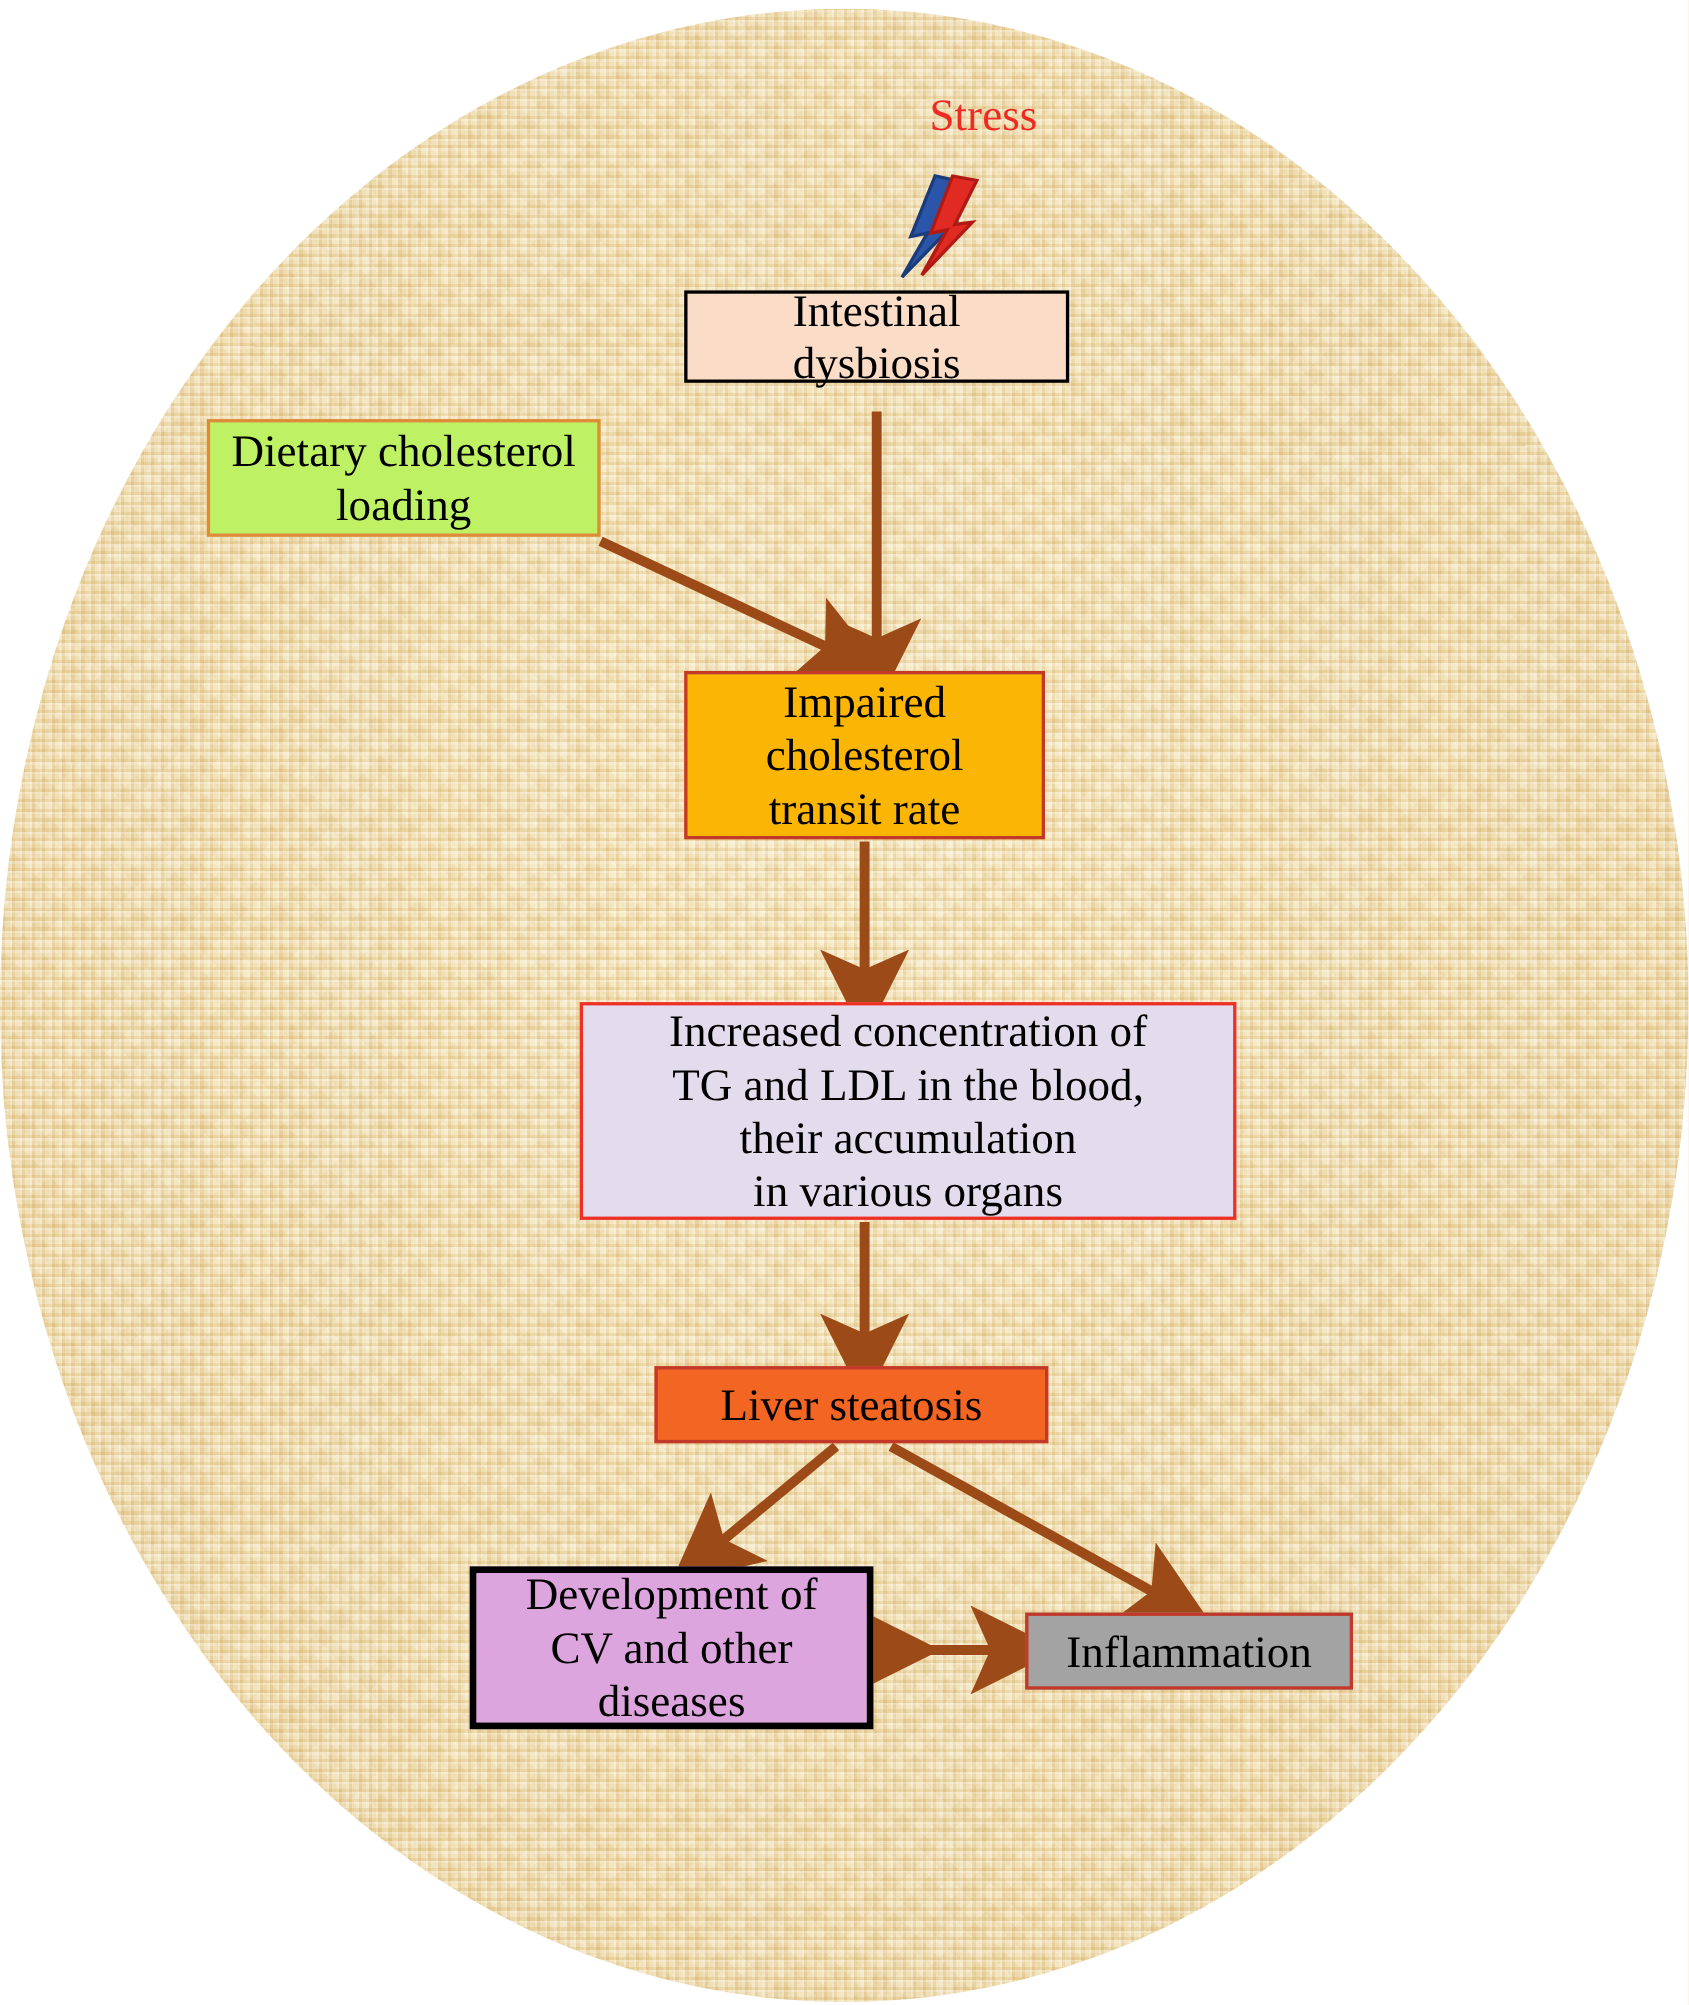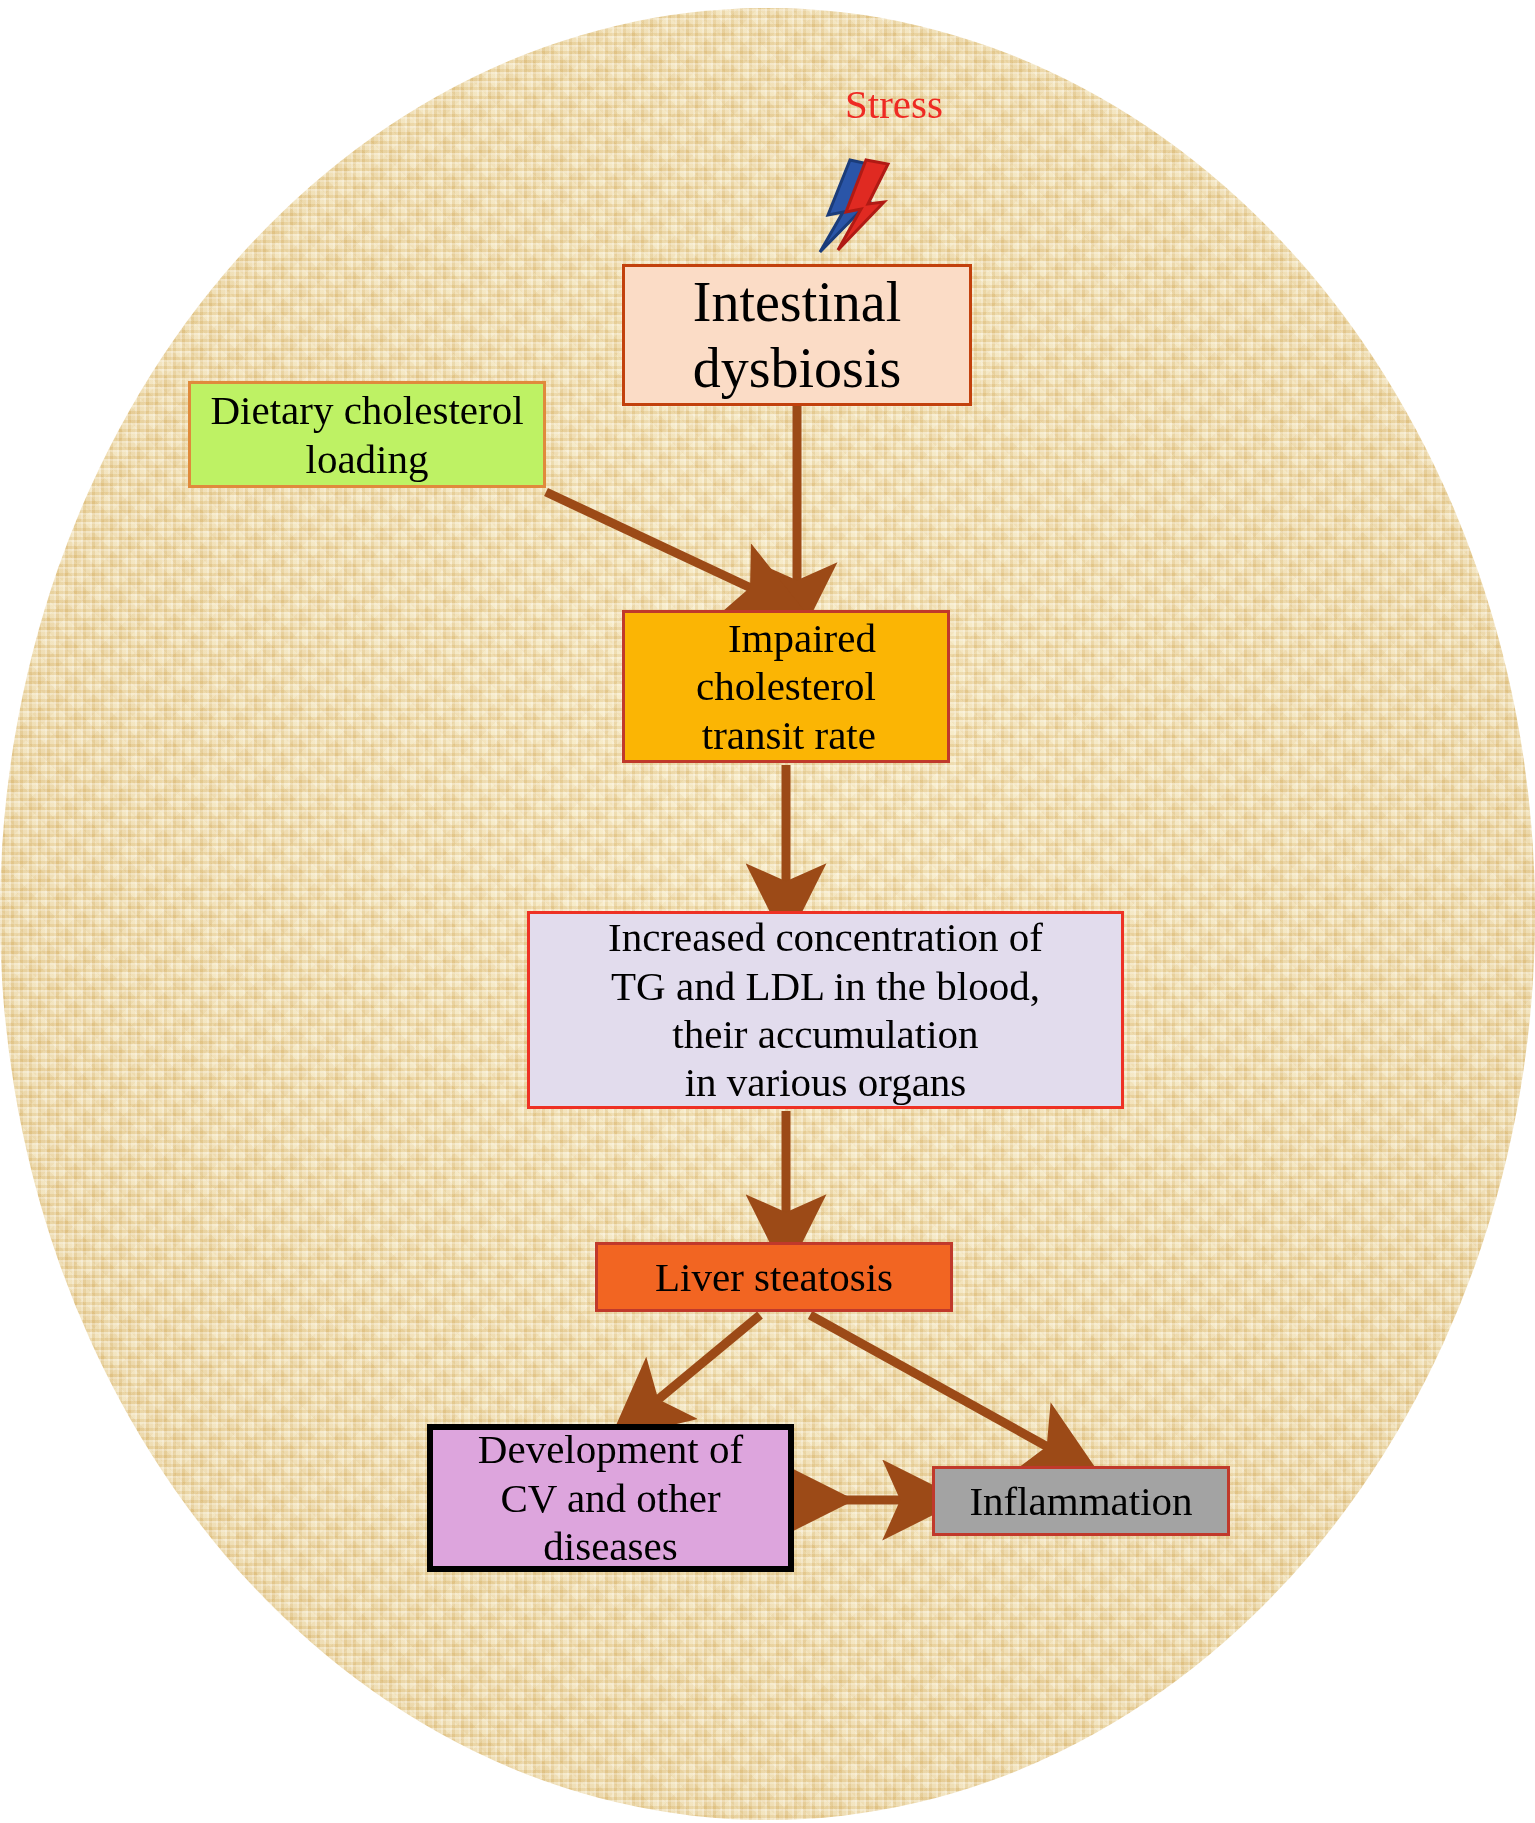--- a/index.html
+++ b/index.html
@@ -48,39 +48,38 @@
     justify-content: center;
     text-align: center;
     color: #000;
     line-height: 1.18;
     white-space: pre-line;
     z-index: 5;
   }
 
   #node-dysbiosis {
     left: 622px; top: 264px;
-    width: 350px; height: 142px;
+    width: 350px; height: 84px;
     background: #fbdcc6;
-    border: 3px solid #c2410c;
-    font-size: 56px;
+    border: 3px solid #000000;
+    font-size: 41px;
   }
   #node-dietary {
     left: 188px; top: 381px;
     width: 358px; height: 107px;
     background: #bef264;
     border: 3px solid #e08a3c;
     font-size: 41px;
   }
   #node-transit {
     left: 622px; top: 610px;
     width: 328px; height: 153px;
     background: #fbb504;
     border: 3px solid #c0392b;
     font-size: 41px;
-    text-align: right;
   }
   #node-tgldl {
     left: 487px; top: 911px;
     width: 597px; height: 198px;
     background: #e2dced;
     border: 3px solid #ee3124;
     font-size: 41px;
     margin-left: 40px;
   }
   #node-steatosis {

